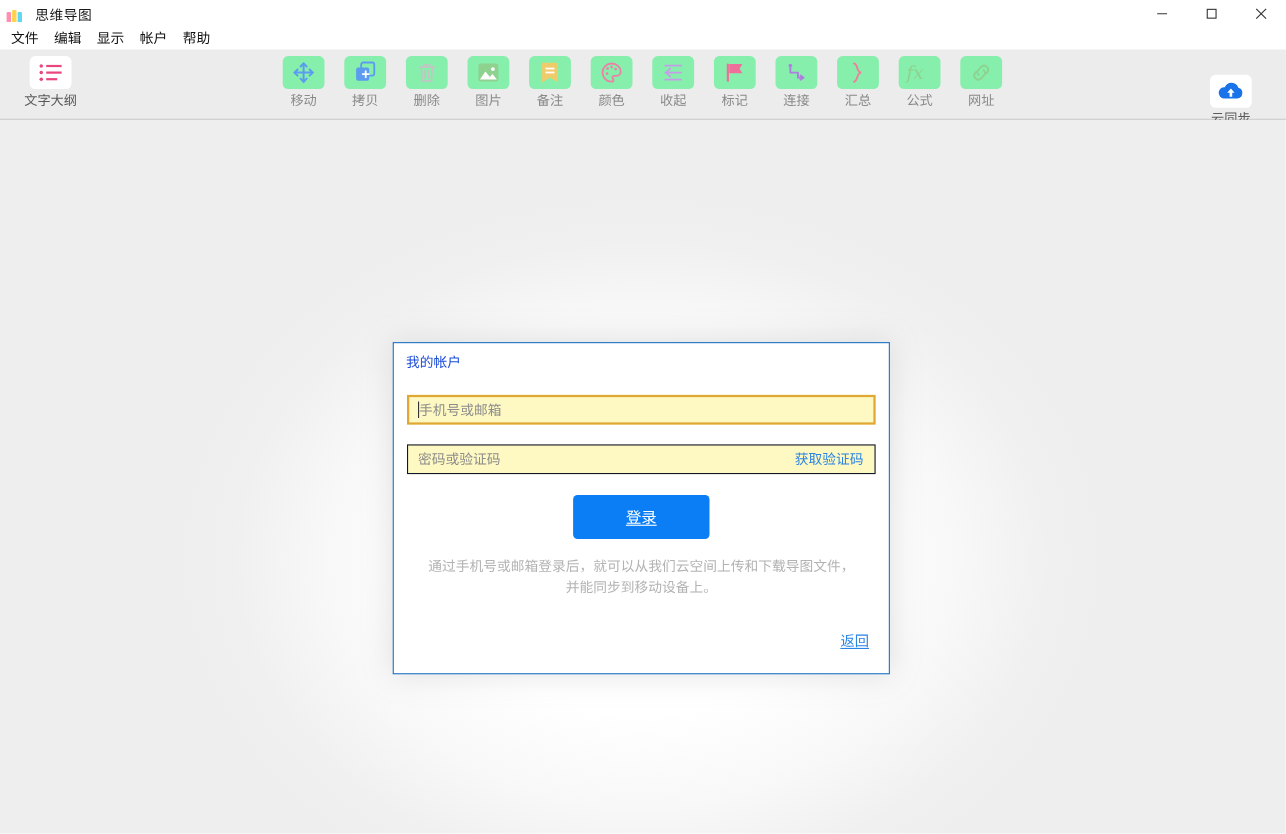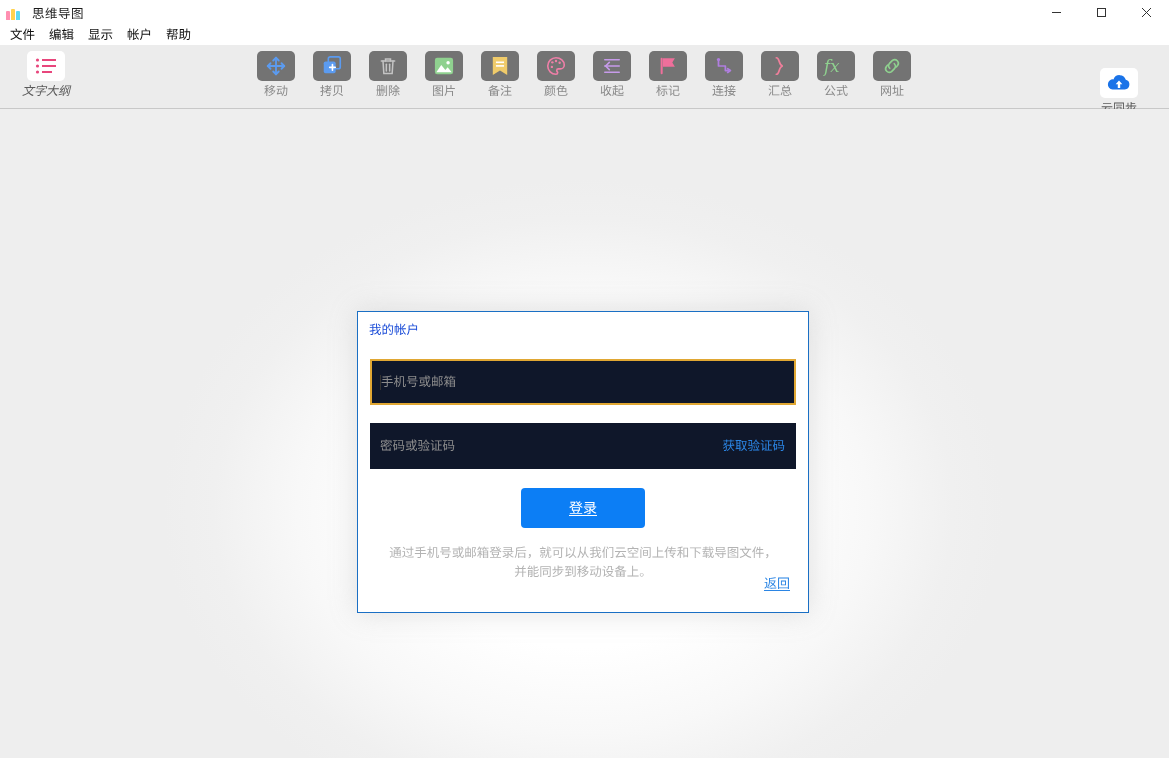--- a/index.html
+++ b/index.html
@@ -99,33 +99,33 @@
     padding-top: 6px;
     display: flex;
     flex-direction: column;
     align-items: center;
     gap: 3px;
   }
   .tool-icon {
     width: 38px;
     height: 30px;
     border-radius: 5px;
-    background: #737373;
+    background: #86efac;
     display: flex;
     align-items: center;
     justify-content: center;
   }
   .tool-label {
     font-size: 12px;
     color: #8a8a8a;
     line-height: 15px;
     white-space: nowrap;
   }
   .tool.primary .tool-icon { background: #ffffff; }
-  .tool.primary .tool-label { color: #5a5a5a; font-style: italic; }
+  .tool.primary .tool-label { color: #5a5a5a; }
 
   .tool-outline { position: absolute; left: 18px; top: 0; }
   .tool-group   { position: absolute; left: 248px; top: 0; display: flex; }
   .tool-cloud   { position: absolute; right: 22px; top: 17px; }
   .tool-cloud .tool-icon { background: #ffffff; }
   .tool-cloud .tool-label { color: #5a5a5a; }
 
   
   .canvas {
     position: relative;
@@ -159,22 +159,22 @@
   .dialog-title {
     font-size: 12.5px;
     color: #1d4ed8;
     padding: 10px 0 0 11px;
     line-height: 17px;
   }
 
   .field {
     position: relative;
     margin: 0 12px;
-    height: 46px;
-    background: #0f172a;
+    height: 27px;
+    background: #fef9c3;
     display: flex;
     align-items: center;
   }
   .field.account {
     margin-top: 20px;
     border: 2px solid #e0a733;
   }
   .field.password {
     margin-top: 18px;
     border: 1px solid #0f172a;

